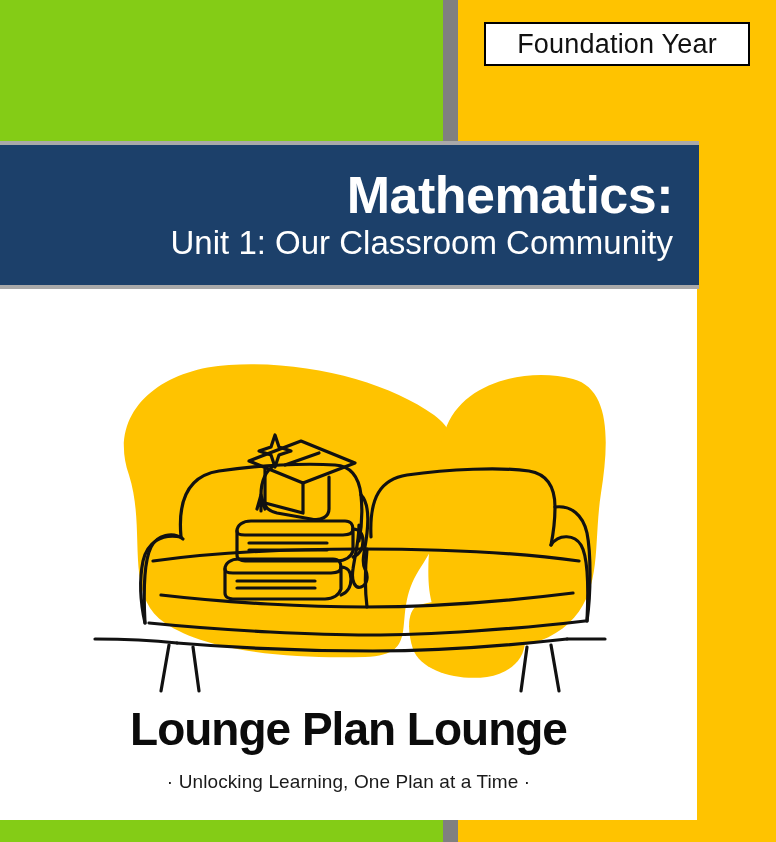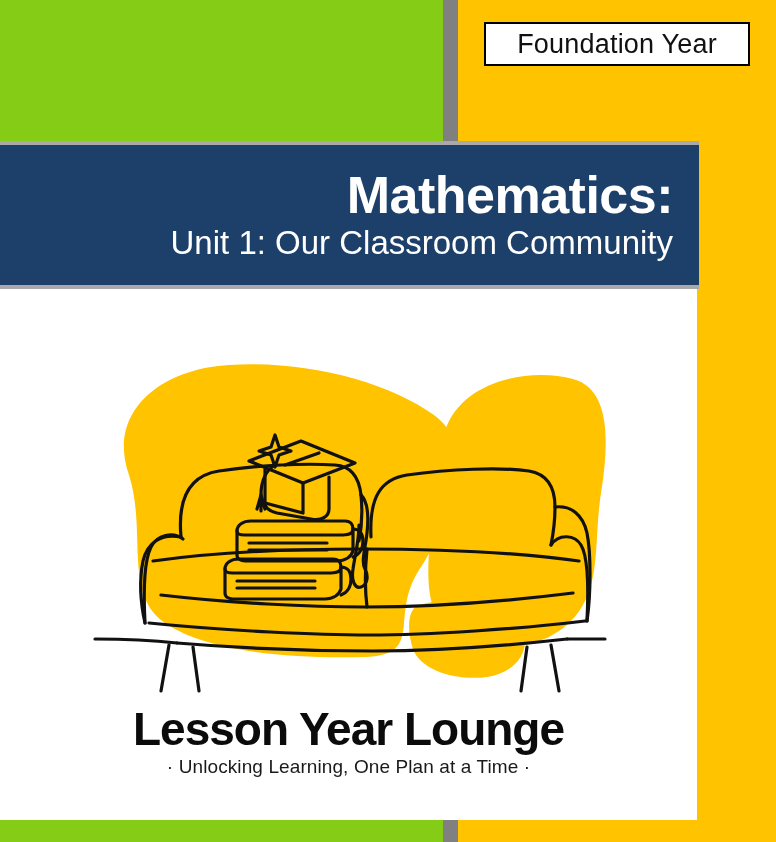--- a/index.html
+++ b/index.html
@@ -126,21 +126,21 @@
   }
   .logo-wordmark {
     margin-top: 2px;
     font-size: 46px;
     font-weight: bold;
     letter-spacing: -1px;
     color: #0b0b0b;
     white-space: nowrap;
   }
   .logo-tagline {
-    margin-top: 0;
+    margin-top: 15px;
     font-size: 19px;
     color: #1a1a1a;
     letter-spacing: 0.1px;
     white-space: nowrap;
   }
 </style>
 </head>
 <body>
 
 <div class="page">
@@ -237,18 +237,18 @@
 
         <path d="M186 110 C176 116 172 126 172 140"></path>
         <path d="M172 140 L168 154 M172 140 L176 154 M172 140 L172 156"></path>
 
         <path d="M196 110 L230 98"></path>
 
         <path d="M186 80 L190 92 L202 96 L190 100 L186 112 L182 100 L170 96 L182 92 Z"></path>
       </g>
     </svg>
 
-    <div class="logo-wordmark">Lesson Year Lounge</div>
+    <div class="logo-wordmark">Lounge Plan Lounge</div>
 
     <div class="logo-tagline">· Unlocking Learning, One Plan at a Time ·</div>
   </div>
 
 </div>
 
 </body></html>

